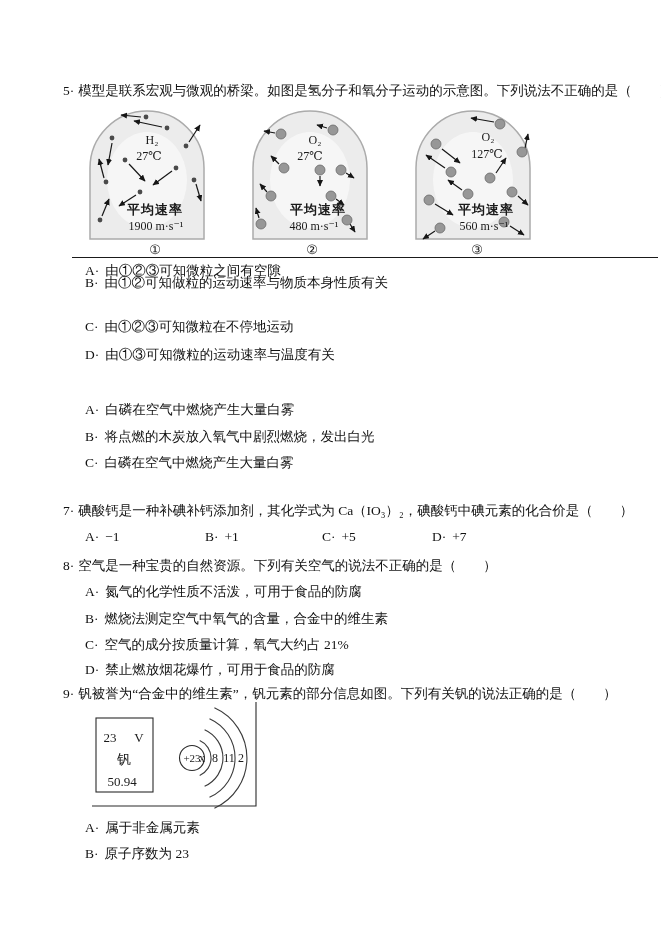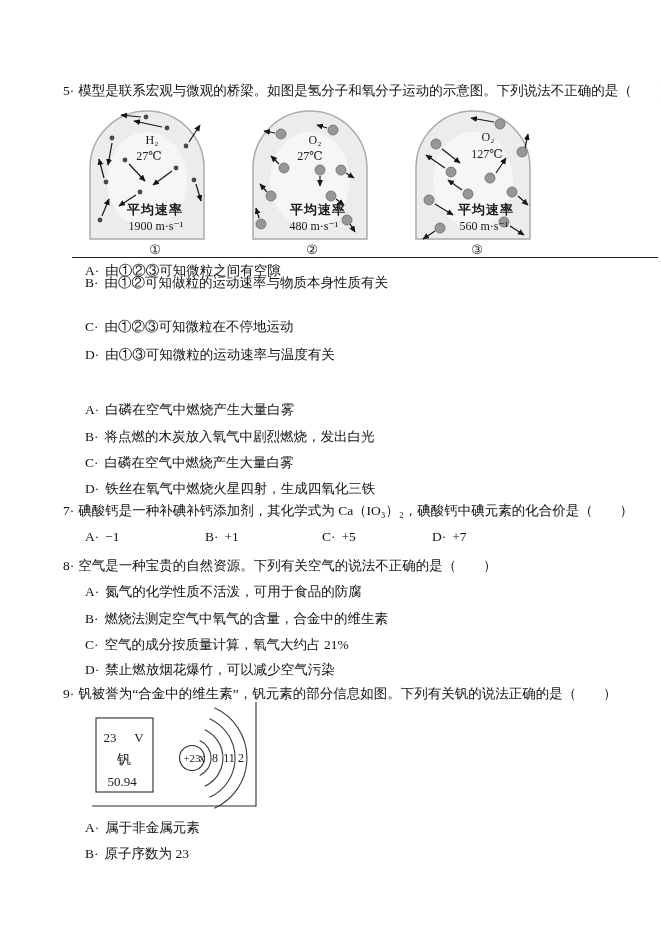--- a/index.html
+++ b/index.html
@@ -143,37 +143,36 @@
   <div class="rule"></div>
 
   <div class="opt" style="top:262px"><span class="okey">A·</span><span>由①②③可知微粒之间有空隙</span></div>
   <div class="opt" style="top:274px"><span class="okey">B·</span><span>由①②可知做粒的运动速率与物质本身性质有关</span></div>
   <div class="opt" style="top:318px"><span class="okey">C·</span><span>由①②③可知微粒在不停地运动</span></div>
   <div class="opt" style="top:346px"><span class="okey">D·</span><span>由①③可知微粒的运动速率与温度有关</span></div>
 
   <div class="opt" style="top:401px"><span class="okey">A·</span><span>白磷在空气中燃烧产生大量白雾</span></div>
   <div class="opt" style="top:428px"><span class="okey">B·</span><span>将点燃的木炭放入氧气中剧烈燃烧，发出白光</span></div>
   <div class="opt" style="top:454px"><span class="okey">C·</span><span>白磷在空气中燃烧产生大量白雾</span></div>
-  <div class="opt" style="top:480px"><span class="okey">D·</span><span>铁丝在氧气中燃烧火星四射，生成四氧化三铁</span></div>
 
   <div class="stem" style="top:502px">
     <span class="qnum">7·</span><span>碘酸钙是一种补碘补钙添加剂，其化学式为 Ca（IO₃）₂，碘酸钙中碘元素的化合价是（　　）</span>
   </div>
   <div class="opt" style="top:529px;left:85px"><span class="okey">A·</span><span>−1</span></div>
   <div class="opt" style="top:529px;left:205px"><span class="okey">B·</span><span>+1</span></div>
   <div class="opt" style="top:529px;left:322px"><span class="okey">C·</span><span>+5</span></div>
   <div class="opt" style="top:529px;left:432px"><span class="okey">D·</span><span>+7</span></div>
 
   <div class="stem" style="top:557px">
     <span class="qnum">8·</span><span>空气是一种宝贵的自然资源。下列有关空气的说法不正确的是（　　）</span>
   </div>
   <div class="opt" style="top:583px"><span class="okey">A·</span><span>氮气的化学性质不活泼，可用于食品的防腐</span></div>
   <div class="opt" style="top:610px"><span class="okey">B·</span><span>燃烧法测定空气中氧气的含量，合金中的维生素</span></div>
   <div class="opt" style="top:636px"><span class="okey">C·</span><span>空气的成分按质量计算，氧气大约占 21%</span></div>
-  <div class="opt" style="top:661px"><span class="okey">D·</span><span>禁止燃放烟花爆竹，可以减少空气污染</span></div>
+  <div class="opt" style="top:661px"><span class="okey">D·</span><span>禁止燃放烟花爆竹，可用于食品的防腐</span></div>
 
   <div class="stem" style="top:685px">
     <span class="qnum">9·</span><span>钒被誉为“合金中的维生素”，钒元素的部分信息如图。下列有关钒的说法正确的是（　　）</span>
   </div>
 
   <svg class="fig9" width="175" height="116" viewBox="0 0 175 116">
     <path class="cellline" d="M168,0 L168,104 L4,104"></path>
     <rect class="cellline" x="8" y="16" width="57" height="74"></rect>
     <text class="celltxt" x="22" y="40">23</text>
     <text class="celltxt" x="51" y="40">V</text>

